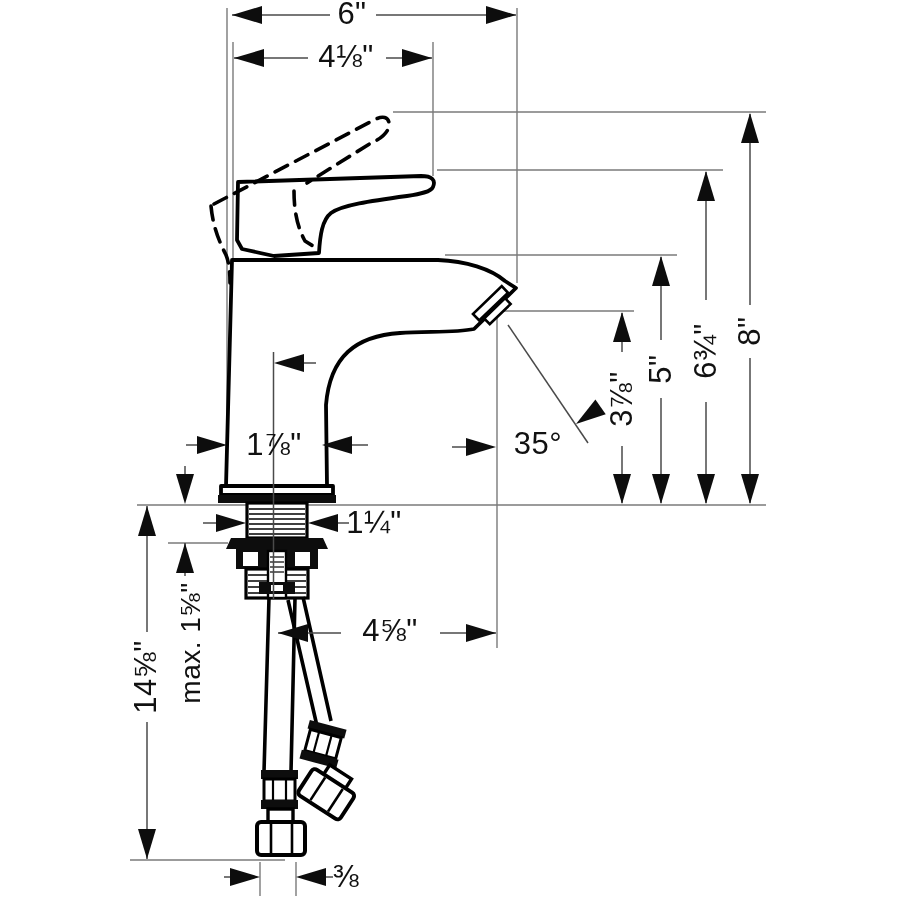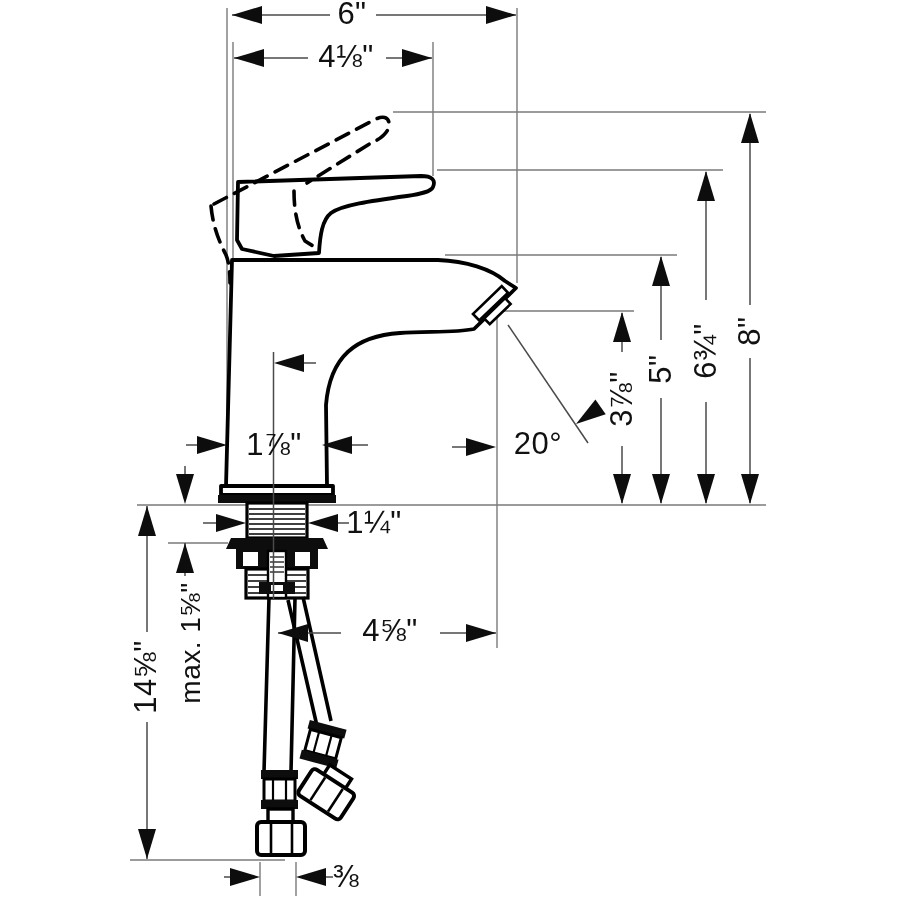--- a/index.html
+++ b/index.html
@@ -201,21 +201,21 @@
     <path transform="translate(274,363) rotate(180)" d="M0,0 L-30,-9 L-30,9 Z"></path>
   </g>
 </svg>
 
 <div class="lbl" style="left:352px;top:14px">6"</div>
 <div class="lbl" style="left:346px;top:57px">4⅛"</div>
 <div class="lbl rot" style="left:750px;top:331px">8"</div>
 <div class="lbl rot" style="left:706px;top:351px">6¾"</div>
 <div class="lbl rot" style="left:661px;top:369px">5"</div>
 <div class="lbl rot" style="left:622px;top:399px">3⅞"</div>
-<div class="lbl" style="left:538px;top:444px">20°</div>
+<div class="lbl" style="left:538px;top:444px">35°</div>
 <div class="lbl" style="left:274px;top:445px">1⅞"</div>
 <div class="lbl" style="left:374px;top:523px">1¼"</div>
 <div class="lbl" style="left:390px;top:631px">4⅝"</div>
 <div class="lbl rot small" style="left:191px;top:643px">max. 1⅝"</div>
 <div class="lbl rot" style="left:146px;top:677px">14⅝"</div>
 <div class="lbl" style="left:346px;top:877px">⅜</div>
 
 </div>
 
 </body></html>

